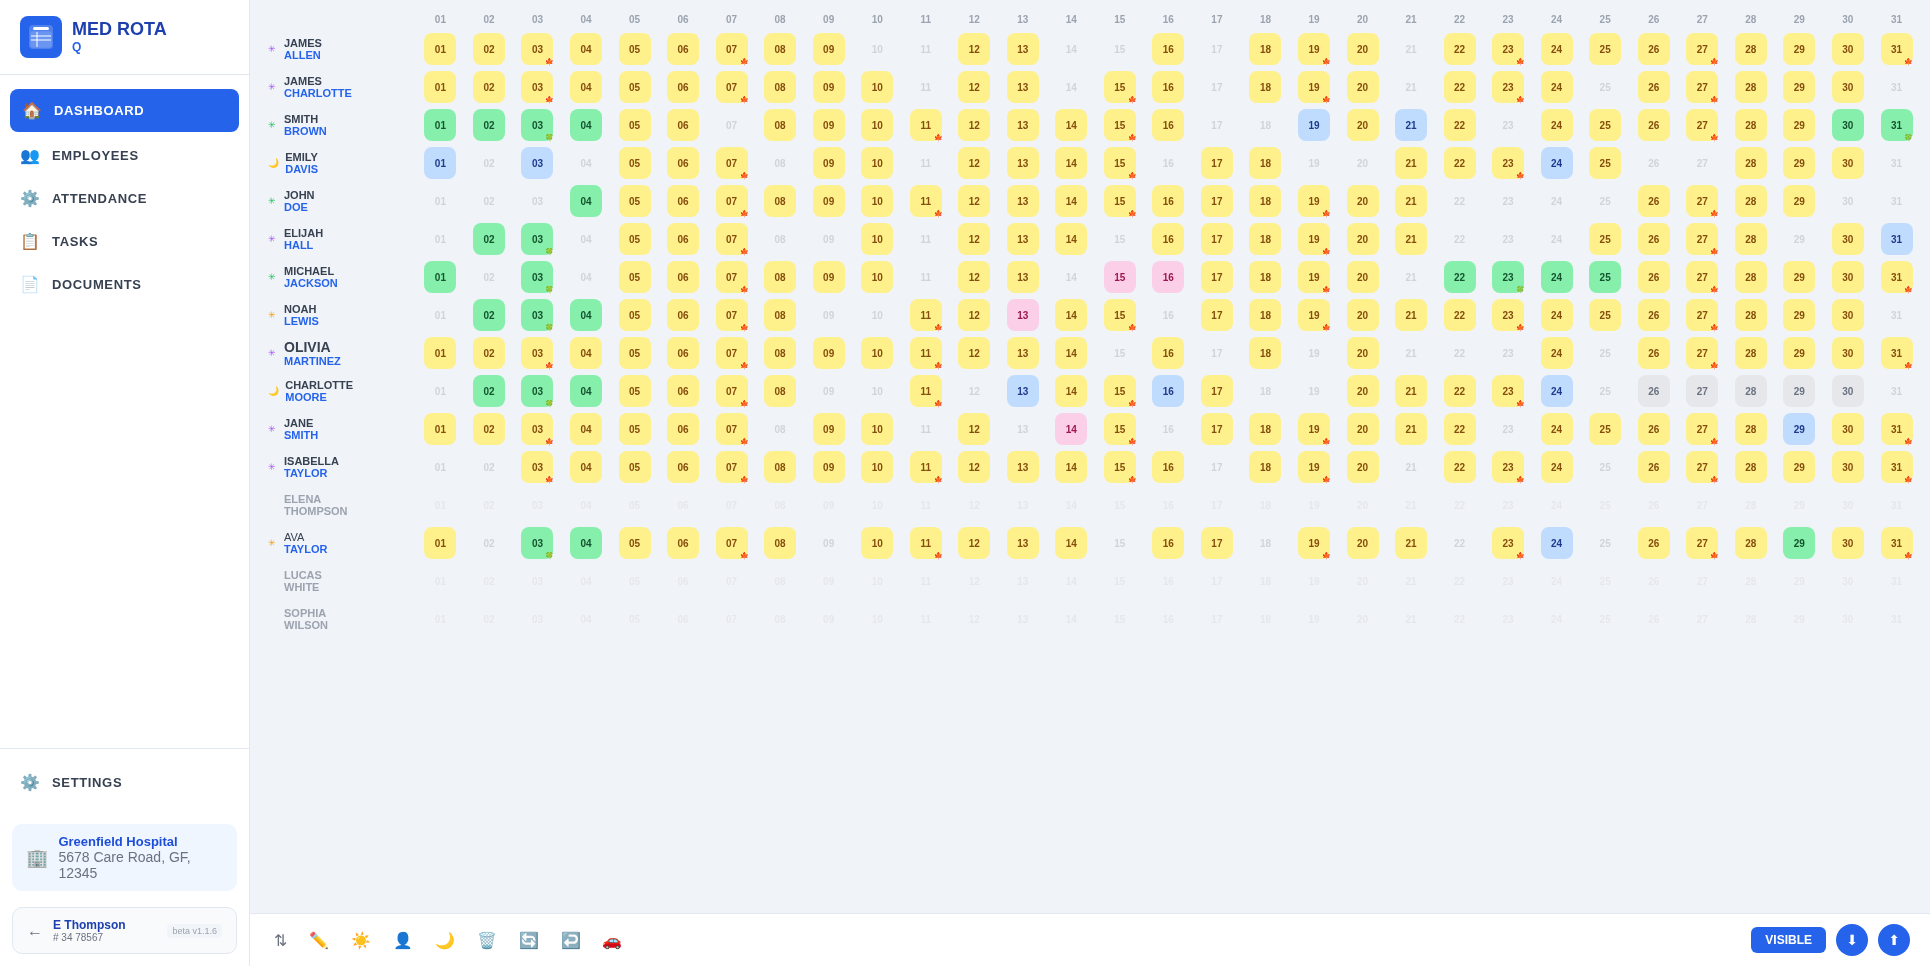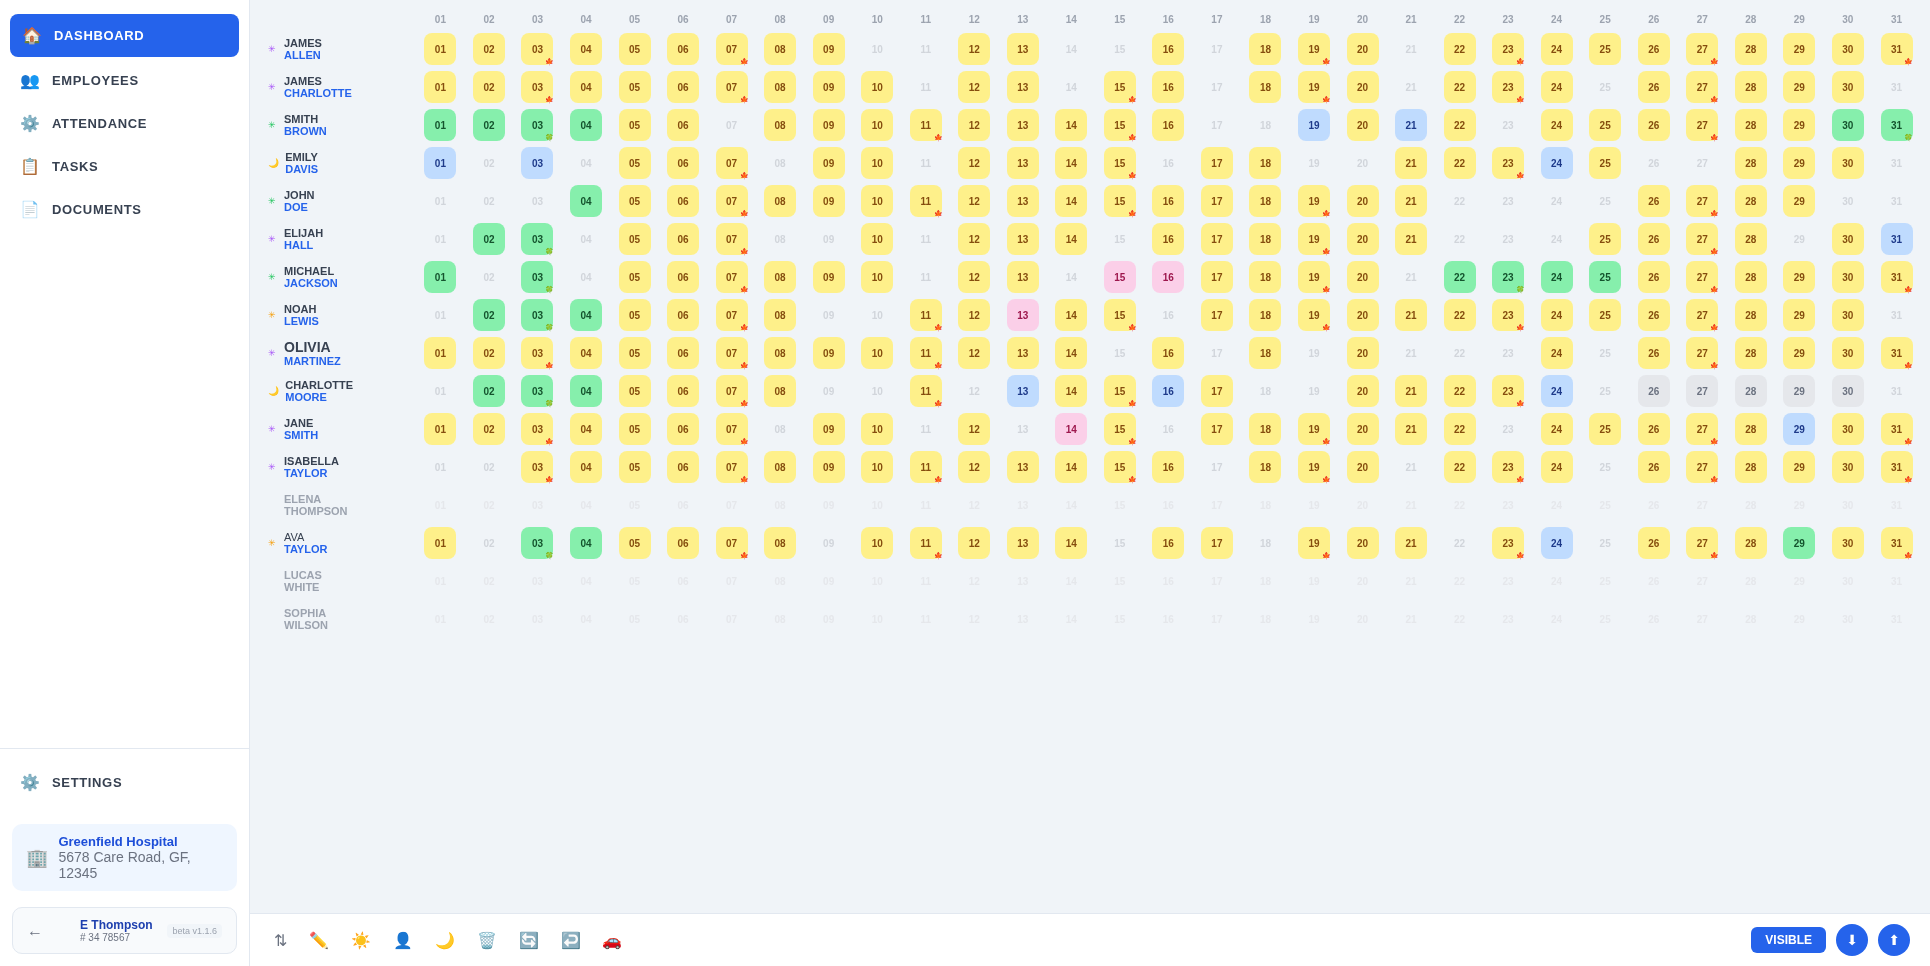--- a/index.html
+++ b/index.html
@@ -90,21 +90,21 @@
       margin: 8px 12px 12px;
       background: #f8fafc;
       border-radius: 10px;
       padding: 10px 14px;
       display: flex;
       align-items: center;
       gap: 10px;
       border: 1px solid #e2e8f0;
     }
     .back-btn { color: #6b7280; font-size: 16px; cursor: pointer; }
-    .user-info { flex: 1; margin-left: 27px; }
+    .user-info { flex: 1; }
     .user-name { font-size: 12px; font-weight: 700; color: #1e40af; }
     .user-id { font-size: 10px; color: #6b7280; }
     .version-badge { font-size: 9px; color: #9ca3af; background: #f1f5f9; padding: 2px 5px; border-radius: 4px; }
 
     
     .main { flex: 1; display: flex; flex-direction: column; overflow: hidden; }
 
     
     .rota-container { flex: 1; overflow: auto; padding: 8px; }
     .rota-table { border-collapse: separate; border-spacing: 2px; min-width: 100%; }
@@ -189,20 +189,36 @@
       align-items: center;
       justify-content: center;
       cursor: pointer;
       font-size: 14px;
     }
   </style>
 </head>
 <body>
 
 <div class="sidebar">
+  <div class="logo-area">
+    <div class="logo-icon">
+      <svg width="28" height="28" viewBox="0 0 28 28">
+        <rect x="2" y="2" width="24" height="24" rx="4" fill="white" opacity="0.2"></rect>
+        <rect x="6" y="4" width="16" height="3" rx="1.5" fill="white"></rect>
+        <rect x="4" y="9" width="20" height="15" rx="2" fill="white" opacity="0.15" stroke="white" stroke-width="1.5"></rect>
+        <line x1="4" y1="13" x2="24" y2="13" stroke="white" stroke-width="1"></line>
+        <line x1="4" y1="17" x2="24" y2="17" stroke="white" stroke-width="1"></line>
+        <line x1="10" y1="9" x2="10" y2="24" stroke="white" stroke-width="1"></line>
+      </svg>
+    </div>
+    <div>
+      <div class="logo-text">MED ROTA</div>
+      <div class="logo-sub">Q</div>
+    </div>
+  </div>
 
   <div class="nav-items">
     <div class="nav-item active">
       <span class="nav-icon">🏠</span>
       <span>DASHBOARD</span>
     </div>
     <div class="nav-item">
       <span class="nav-icon">👥</span>
       <span>EMPLOYEES</span>
     </div>

